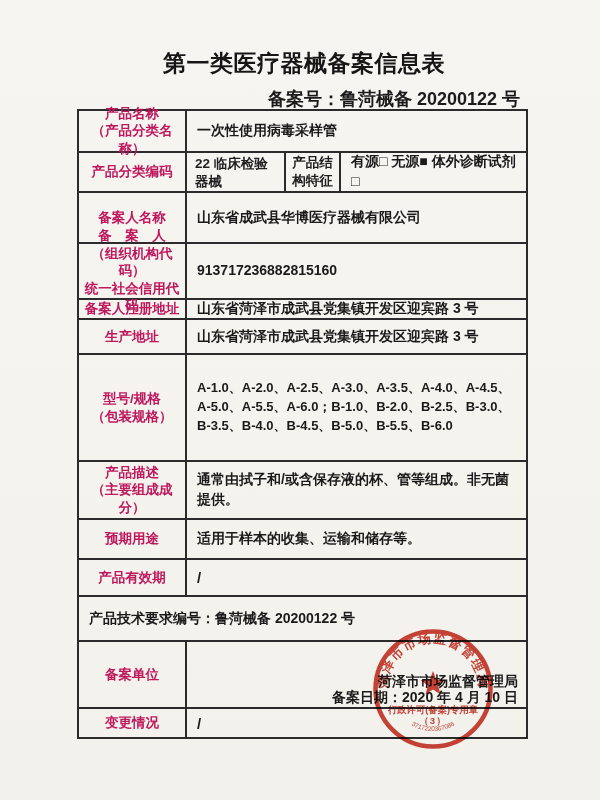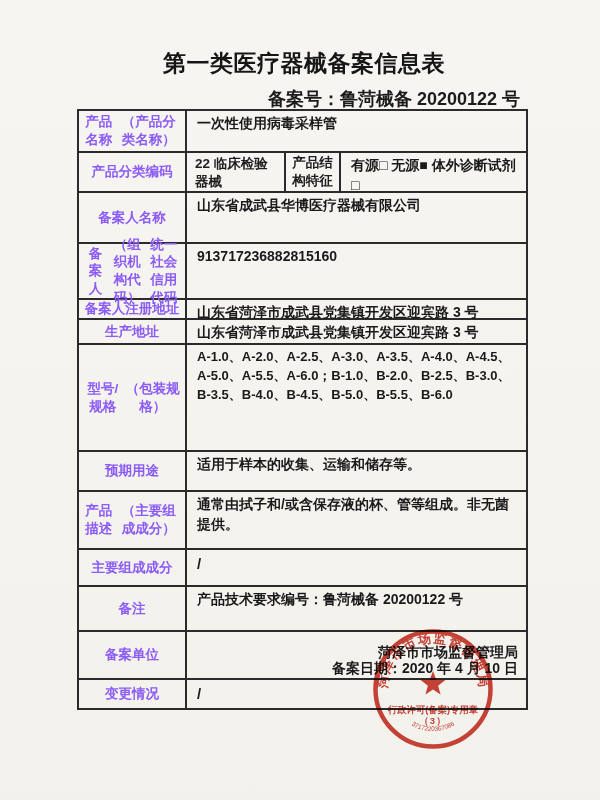--- a/index.html
+++ b/index.html
@@ -24,27 +24,27 @@
     position:absolute;left:77px;top:109px;width:451px;
     border:2px solid #2b2b2b;
     box-sizing:border-box;
     background:transparent;
   }
   .tr{display:flex;box-sizing:border-box;border-bottom:2px solid #2b2b2b;}
   .tr:last-child{border-bottom:none;}
   .th{
     width:108px;flex:0 0 108px;box-sizing:border-box;
     border-right:2px solid #2b2b2b;
-    display:flex;justify-content:center;align-items:center;
+    display:flex;flex-direction:column;justify-content:center;align-items:center;
     text-align:center;font-size:13.5px;font-weight:700;line-height:1.3;
-    padding:2px 3px;color:#8b5cf6;
+    padding:2px 3px;color:#be185d;
   }
   .td{
     flex:1;box-sizing:border-box;
-    display:flex;flex-direction:column;justify-content:flex-start;
+    display:flex;flex-direction:column;justify-content:center;
     font-size:14px;font-weight:700;line-height:1.4;
     padding:3px 8px 3px 10px;color:#1a1a1a;
     word-break:break-all;
   }
   .subth{
     box-sizing:border-box;border-right:2px solid #2b2b2b;
     display:flex;flex-direction:column;justify-content:center;align-items:center;
     font-size:13.5px;font-weight:700;line-height:1.3;padding:2px 4px 0 8px;
   }
   .subth.centered{align-items:center;text-align:center;padding:18px 3px;}
@@ -121,77 +121,74 @@
 
     <div class="tr" style="height:20px">
       <div class="th">
           <span>备案人注册地址</span>
         </div>
       <div class="td">
           <span>山东省菏泽市成武县党集镇开发区迎宾路 3 号</span>
         </div>
     </div>
 
-    <div class="tr" style="height:25px">
+    <div class="tr" style="height:35px">
       <div class="th">
           <span>生产地址</span>
         </div>
       <div class="td">
           <span>山东省菏泽市成武县党集镇开发区迎宾路 3 号</span>
         </div>
     </div>
 
     <div class="tr" style="height:107px">
       <div class="th">
         <span class="lline">型号/规格</span>
         <span class="lline">（包装规格）</span>
       </div>
       <div class="td" style="font-size:13px;line-height:1.45">
         <span>A-1.0、A-2.0、A-2.5、A-3.0、A-3.5、A-4.0、A-4.5、A-5.0、A-5.5、A-6.0；B-1.0、B-2.0、B-2.5、B-3.0、B-3.5、B-4.0、B-4.5、B-5.0、B-5.5、B-6.0</span>
       </div>
     </div>
 
-    <div class="tr" style="height:40px">
-      <div class="th">
-          <span>预期用途</span>
-        </div>
-      <div class="td">
-          <span>适用于样本的收集、运输和储存等。</span>
-        </div>
-    </div>
-
     <div class="tr" style="height:58px">
       <div class="th">
         <span class="lline">产品描述</span>
         <span class="lline">（主要组成成分）</span>
       </div>
       <div class="td">
           <span>通常由拭子和/或含保存液的杯、管等组成。非无菌提供。</span>
         </div>
     </div>
 
+    <div class="tr" style="height:40px">
+      <div class="th">
+          <span>预期用途</span>
+        </div>
+      <div class="td">
+          <span>适用于样本的收集、运输和储存等。</span>
+        </div>
+    </div>
+
     <div class="tr" style="height:37px">
       <div class="th">
-          <span>主要组成成分</span>
+          <span>产品有效期</span>
         </div>
       <div class="td">
           <span class="slash">/</span>
         </div>
     </div>
 
     <div class="tr" style="height:45px">
-      <div class="th">
-          <span>备注</span>
-        </div>
       <div class="td">
           <span>产品技术要求编号：鲁菏械备 20200122 号</span>
         </div>
     </div>
 
-    <div class="tr" style="height:48px">
+    <div class="tr" style="height:67px">
       <div class="th">
           <span>备案单位</span>
         </div>
       <div class="td unit-cell">
         <span class="uline">菏泽市市场监督管理局</span>
         <span class="uline">备案日期：2020 年 4 月 10 日</span>
       </div>
     </div>
 
     <div class="tr" style="height:28px">

